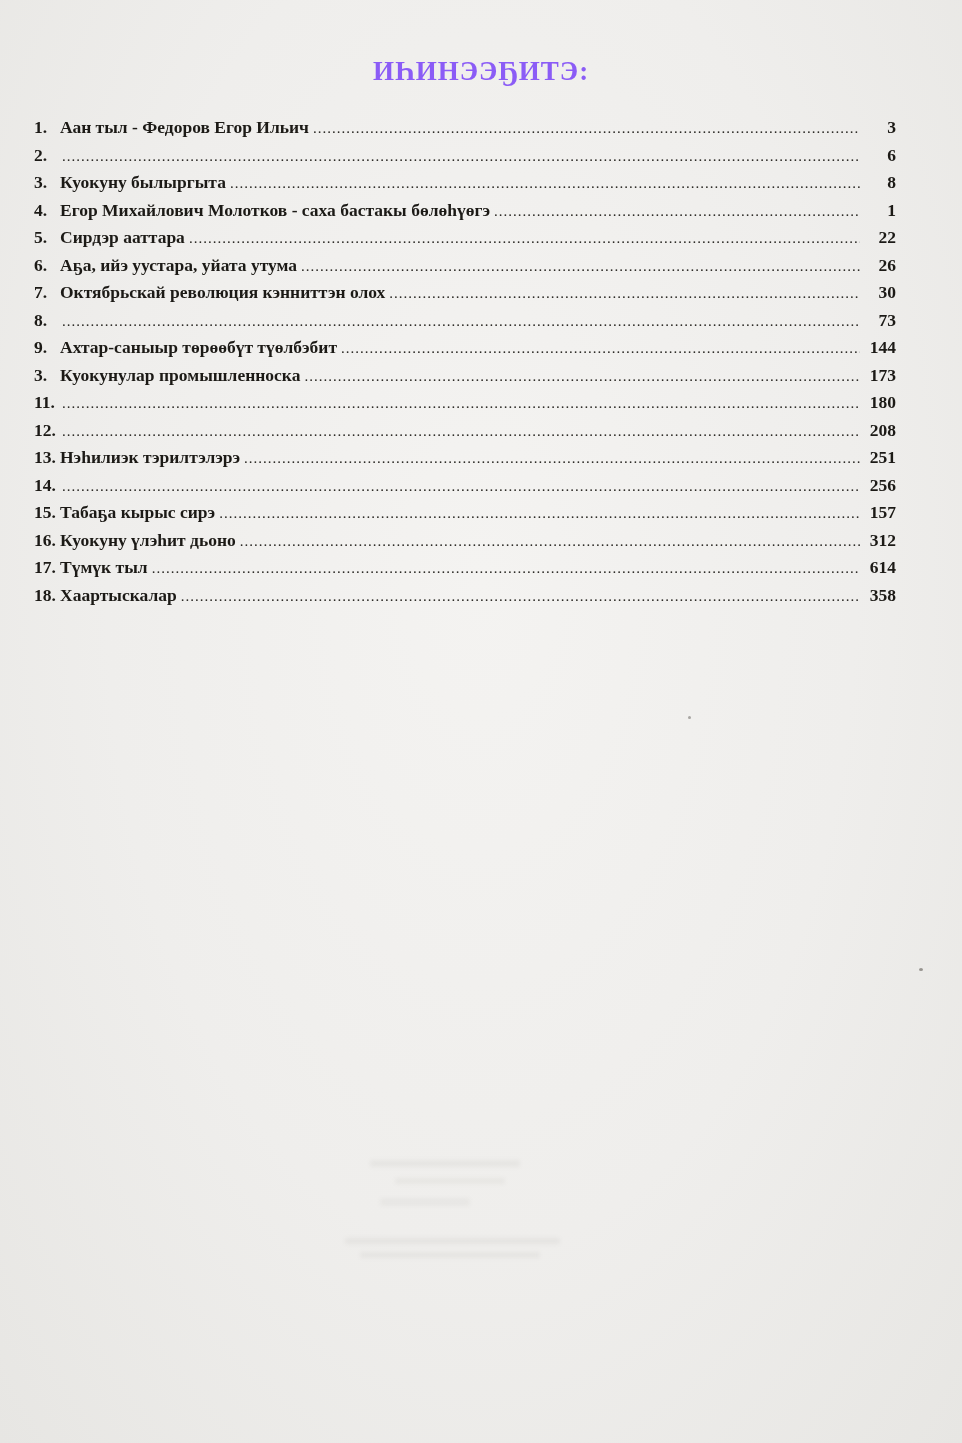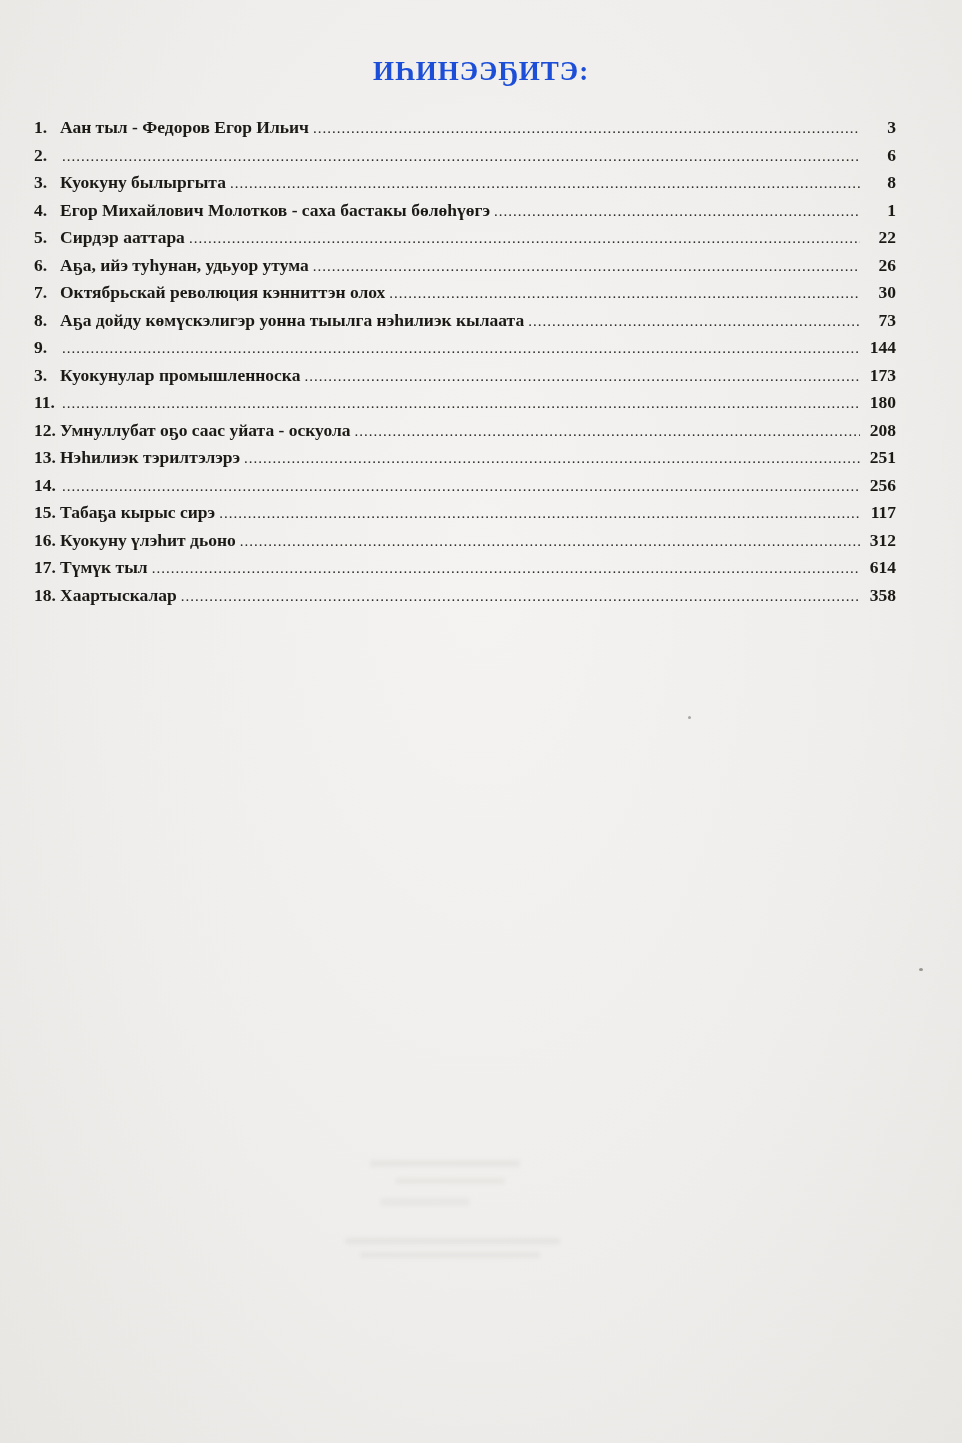--- a/index.html
+++ b/index.html
@@ -22,21 +22,21 @@
   }
   .toc-title {
     position: absolute;
     top: 56px;
     left: 0;
     width: 100%;
     text-align: center;
     font-size: 27px;
     font-weight: bold;
     letter-spacing: 1px;
-    color: #1d4ed8;
+    color: #8b5cf6;
     font-family: Liberation Serif, serif;
   }
   .toc-list {
     position: absolute;
     top: 114px;
     left: 34px;
     width: 862px;
   }
   .toc-row {
     display: flex;
@@ -131,74 +131,73 @@
         <span class="toc-page">1</span>
       </div>
       <div class="toc-row">
         <span class="toc-num">5.</span>
         <span class="toc-label">Сирдэр ааттара</span>
         <span class="toc-leader">............................................................................................................................................................................................................................................................................................................</span>
         <span class="toc-page">22</span>
       </div>
       <div class="toc-row">
         <span class="toc-num">6.</span>
-        <span class="toc-label">Аҕа, ийэ туһунан, удьуор утума</span>
+        <span class="toc-label">Аҕа, ийэ уустара, уйата утума</span>
         <span class="toc-leader">............................................................................................................................................................................................................................................................................................................</span>
         <span class="toc-page">26</span>
       </div>
       <div class="toc-row">
         <span class="toc-num">7.</span>
         <span class="toc-label">Октябрьскай революция кэнниттэн олох</span>
         <span class="toc-leader">............................................................................................................................................................................................................................................................................................................</span>
         <span class="toc-page">30</span>
       </div>
       <div class="toc-row">
         <span class="toc-num">8.</span>
-        <span class="toc-label">Аҕа дойду көмүскэлигэр уонна тыылга нэһилиэк кылаата</span>
         <span class="toc-leader">............................................................................................................................................................................................................................................................................................................</span>
         <span class="toc-page">73</span>
       </div>
       <div class="toc-row">
         <span class="toc-num">9.</span>
+        <span class="toc-label">Ахтар-саныыр төрөөбүт түөлбэбит</span>
         <span class="toc-leader">............................................................................................................................................................................................................................................................................................................</span>
         <span class="toc-page">144</span>
       </div>
       <div class="toc-row">
         <span class="toc-num">3.</span>
         <span class="toc-label">Куокунулар промышленноска</span>
         <span class="toc-leader">............................................................................................................................................................................................................................................................................................................</span>
         <span class="toc-page">173</span>
       </div>
       <div class="toc-row">
         <span class="toc-num">11.</span>
         <span class="toc-leader">............................................................................................................................................................................................................................................................................................................</span>
         <span class="toc-page">180</span>
       </div>
       <div class="toc-row">
         <span class="toc-num">12.</span>
-        <span class="toc-label">Умнуллубат оҕо саас уйата - оскуола</span>
         <span class="toc-leader">............................................................................................................................................................................................................................................................................................................</span>
         <span class="toc-page">208</span>
       </div>
       <div class="toc-row">
         <span class="toc-num">13.</span>
         <span class="toc-label">Нэһилиэк тэрилтэлэрэ</span>
         <span class="toc-leader">............................................................................................................................................................................................................................................................................................................</span>
         <span class="toc-page">251</span>
       </div>
       <div class="toc-row">
         <span class="toc-num">14.</span>
         <span class="toc-leader">............................................................................................................................................................................................................................................................................................................</span>
         <span class="toc-page">256</span>
       </div>
       <div class="toc-row">
         <span class="toc-num">15.</span>
         <span class="toc-label">Табаҕа кырыс сирэ</span>
         <span class="toc-leader">............................................................................................................................................................................................................................................................................................................</span>
-        <span class="toc-page">117</span>
+        <span class="toc-page">157</span>
       </div>
       <div class="toc-row">
         <span class="toc-num">16.</span>
         <span class="toc-label">Куокуну үлэһит дьоно</span>
         <span class="toc-leader">............................................................................................................................................................................................................................................................................................................</span>
         <span class="toc-page">312</span>
       </div>
       <div class="toc-row">
         <span class="toc-num">17.</span>
         <span class="toc-label">Түмүк тыл</span>

